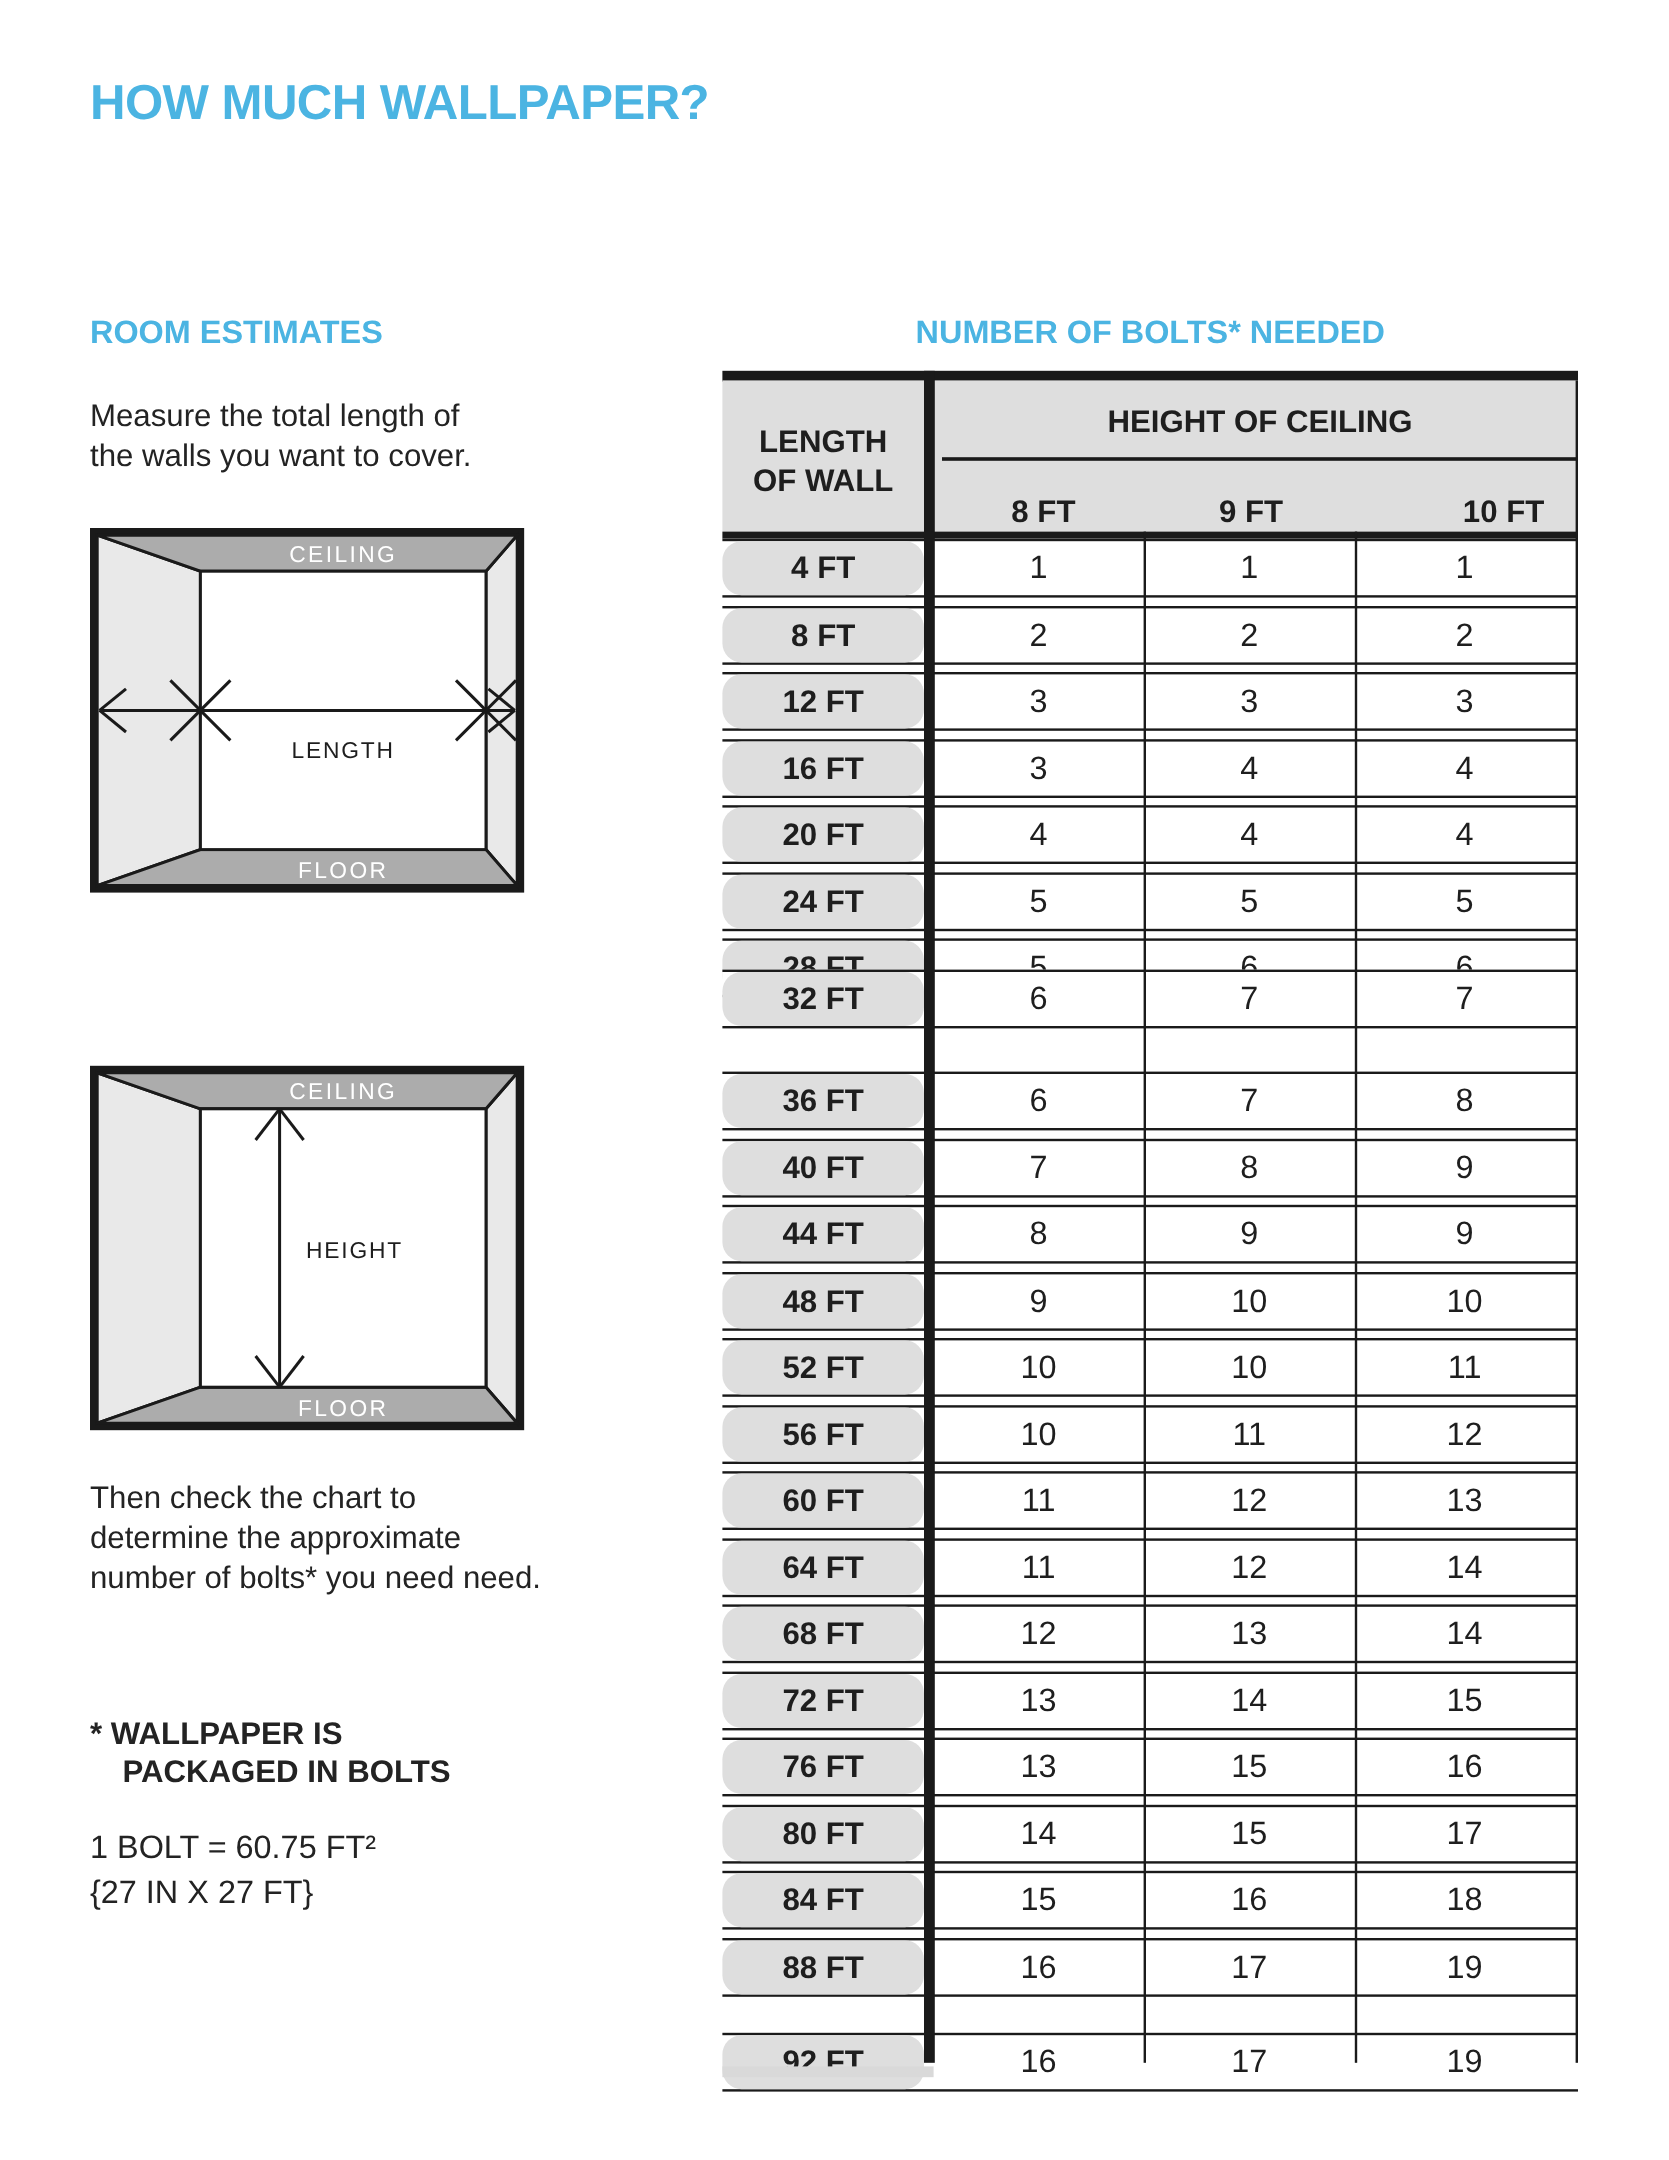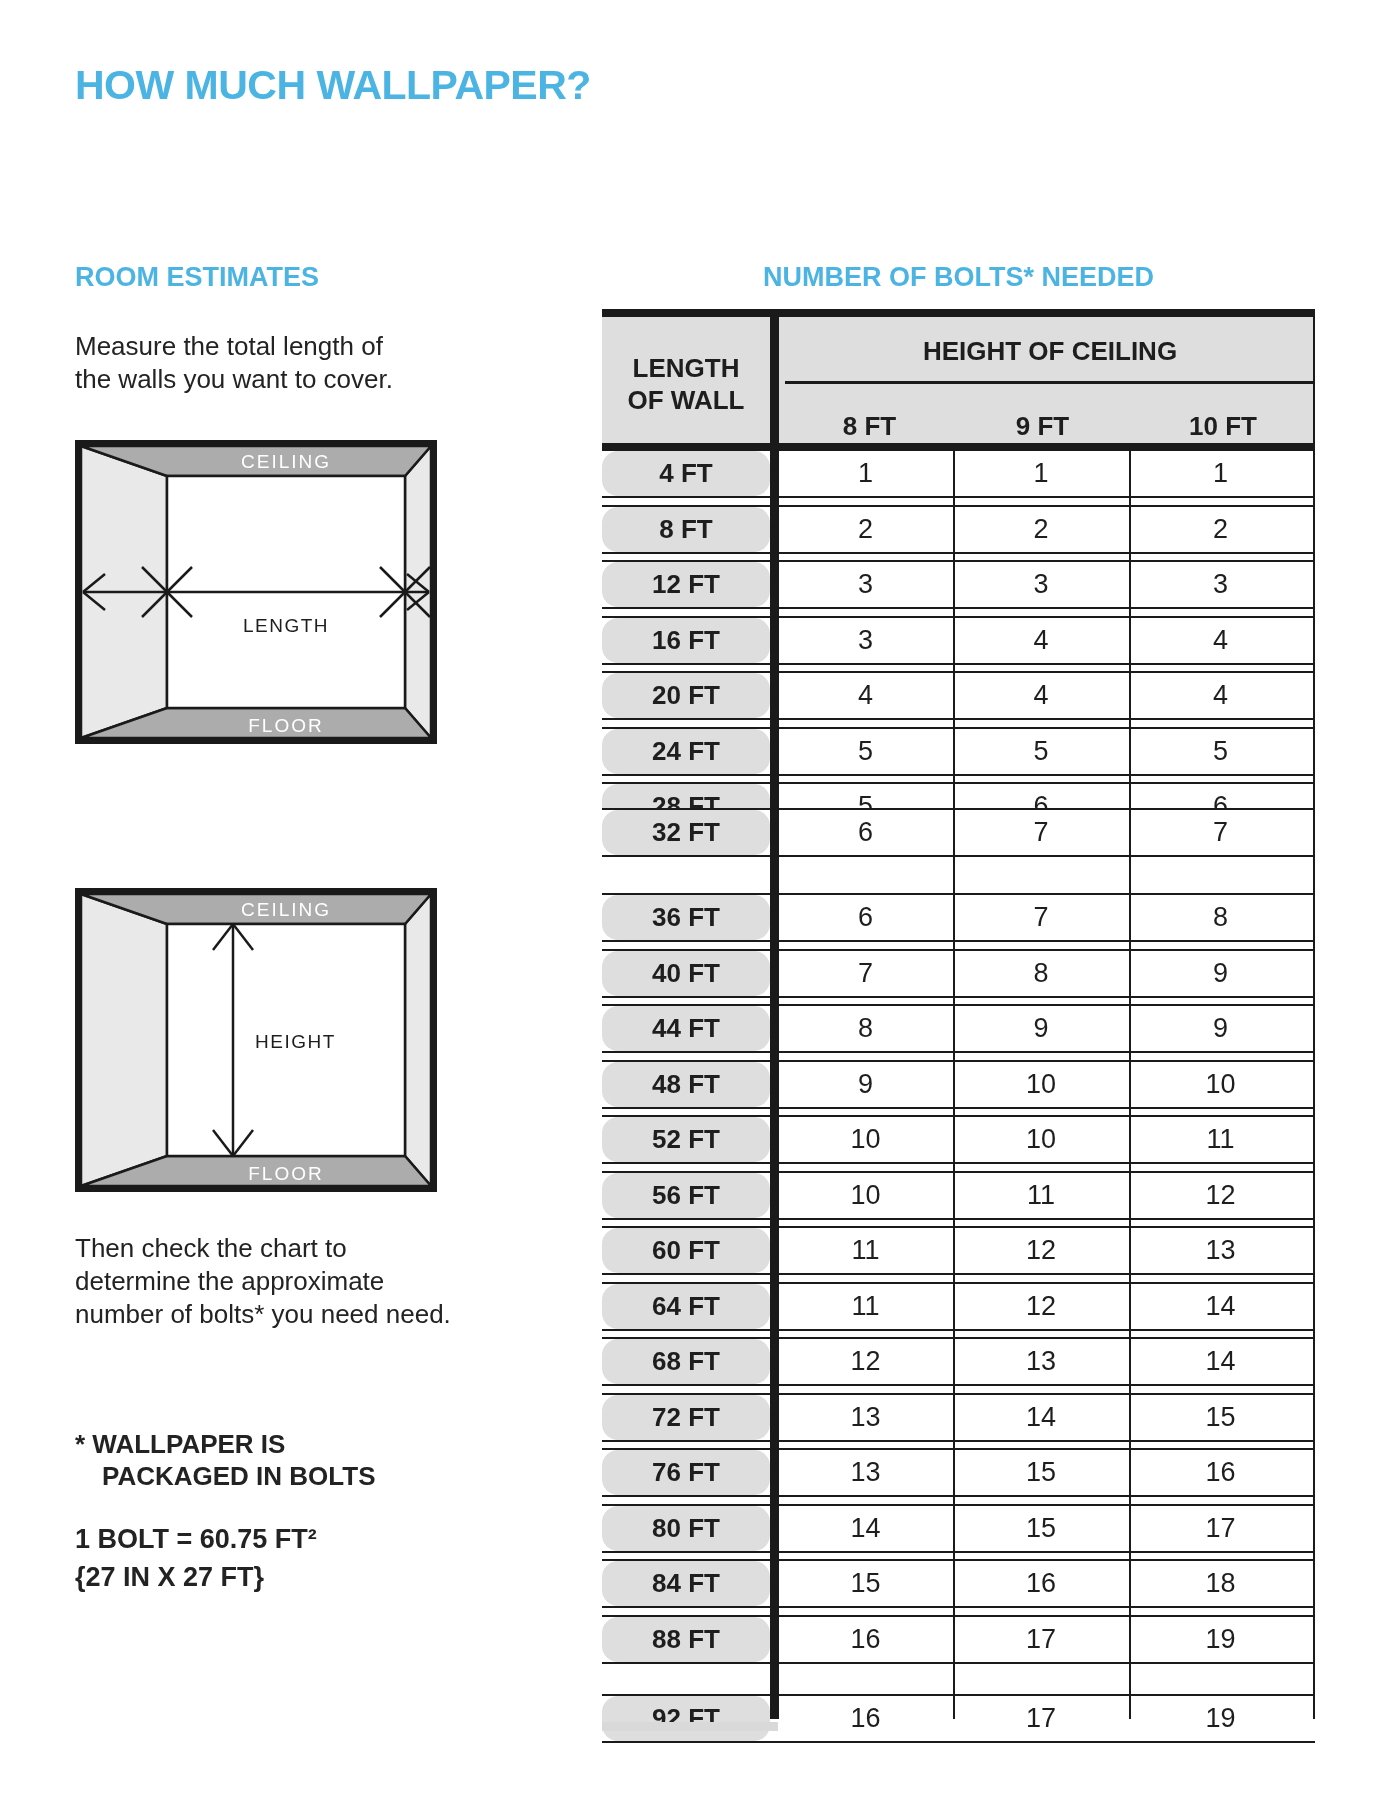--- a/index.html
+++ b/index.html
@@ -16,21 +16,21 @@
     font-size:27px;font-weight:bold;color:#4bb4e2;white-space:nowrap;
   }
   .lefthead{left:75px;top:262px;}
   .tablehead{left:602px;top:262px;width:713px;text-align:center;}
   .body-par{font-size:26px;line-height:33px;color:#232323;}
   .par1{left:75px;top:330px;}
   .par2{left:75px;top:778px;}
   .par3{left:75px;top:1232px;}
   .footnote{left:75px;top:1428px;font-size:26px;font-weight:bold;line-height:32px;color:#232323;}
   .footnote .indent{margin-left:27px;}
-  .boltinfo{left:75px;top:1520px;font-size:27px;font-weight:bold;line-height:38px;color:#232323;}
+  .boltinfo{left:75px;top:1520px;font-size:27px;font-weight:normal;line-height:38px;color:#232323;}
   .diagram{left:75px;width:362px;height:304px;}
   .diag1{top:440px;}
   .diag2{top:888px;}
 
   
   .tbar{background:#1a1a1a;}
   .topbar{left:602px;top:309px;width:713px;height:8.5px;}
   .header-bg{left:602px;top:317px;width:713px;height:126px;background:#dedede;}
   .hoc-line{left:785px;top:381px;width:530px;height:2.5px;}
   .heavy-line{left:602px;top:443px;width:713px;height:5.5px;}
@@ -39,21 +39,21 @@
   .colline1{left:952.5px;top:443px;width:2.5px;height:1276px;}
   .colline2{left:1128.5px;top:443px;width:2.5px;height:1276px;}
   .rightline{left:1312.5px;top:317px;width:2.5px;height:1402px;}
   .bottom-strip{left:602px;top:1722px;width:176px;height:9px;background:#d9d9d9;}
 
   .hdr-rowgroup{left:602px;top:352px;width:168px;text-align:center;font-size:26px;font-weight:bold;line-height:32px;}
   .hdr-colgroup{left:785px;top:336px;width:530px;text-align:center;font-size:26px;font-weight:bold;}
   .hdr-col{top:411px;text-align:center;font-size:26px;font-weight:bold;}
   .hdr-col.c1{left:785px;width:169px;}
   .hdr-col.c2{left:955px;width:175px;}
-  .hdr-col.c3{left:1131px;width:184px;}
+  .hdr-col.c3{left:1161px;width:184px;}
 
   .row-band{
     position:absolute;left:602px;width:713px;height:49px;box-sizing:border-box;
     border-top:2.5px solid #1a1a1a;border-bottom:2.5px solid #1a1a1a;background:#ffffff;
   }
   .row-label{
     position:absolute;left:0;top:0;bottom:0;width:168px;background:#dedede;
     text-align:center;font-size:26px;font-weight:bold;line-height:44px;color:#1e1e1e;border-radius:16px;
   }
   .row-val{

